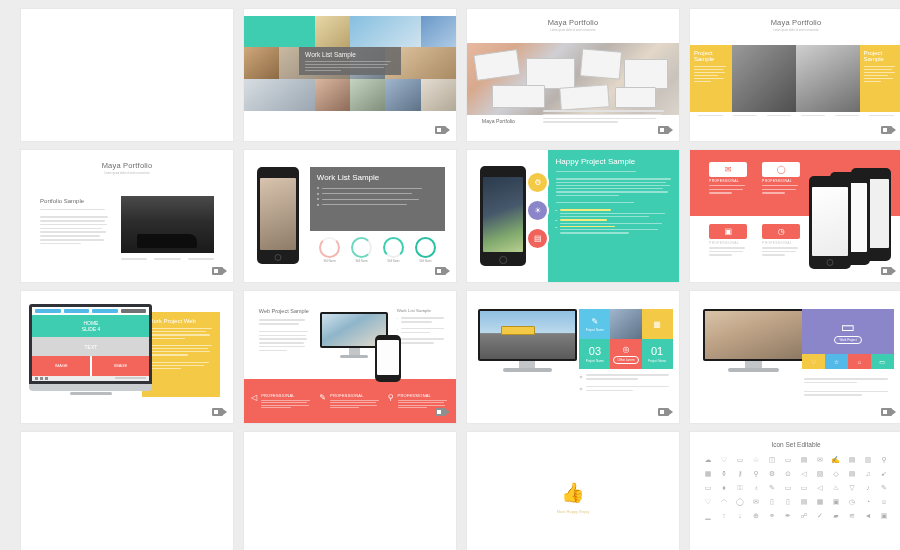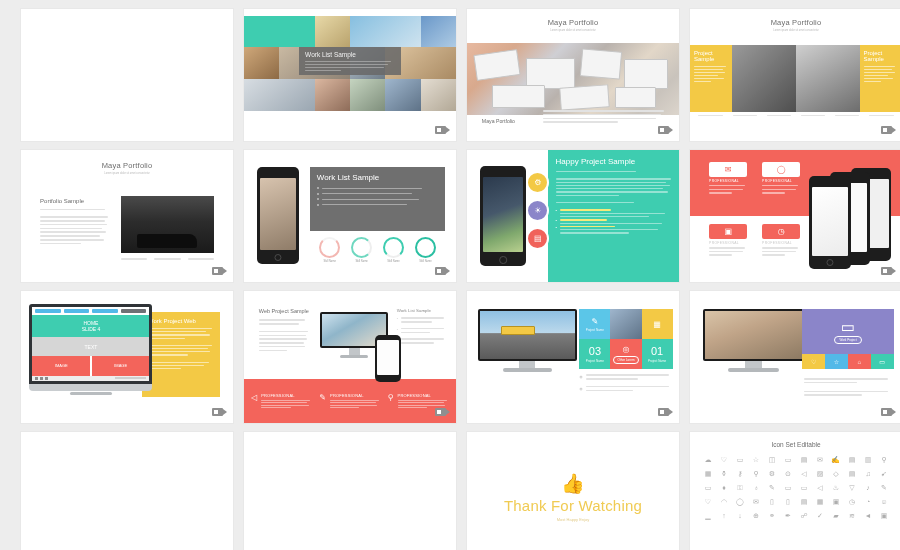--- a/index.html
+++ b/index.html
@@ -756,21 +756,20 @@
 
       </div>
 
     </div>
   </div>
 
   <div class="card">
     <div class="slide">
       <div class="thanks">
         <div class="thumb">👍</div>
-        <div class="big">Thank For Watching</div>
         <div class="small">Most Happy Enjoy</div>
       </div>
     </div>
   </div>
 
   <div class="card">
     <div class="slide">
       <div class="iconset">
         <div class="hd">Icon Set Editable</div>
         <div class="igrid">

